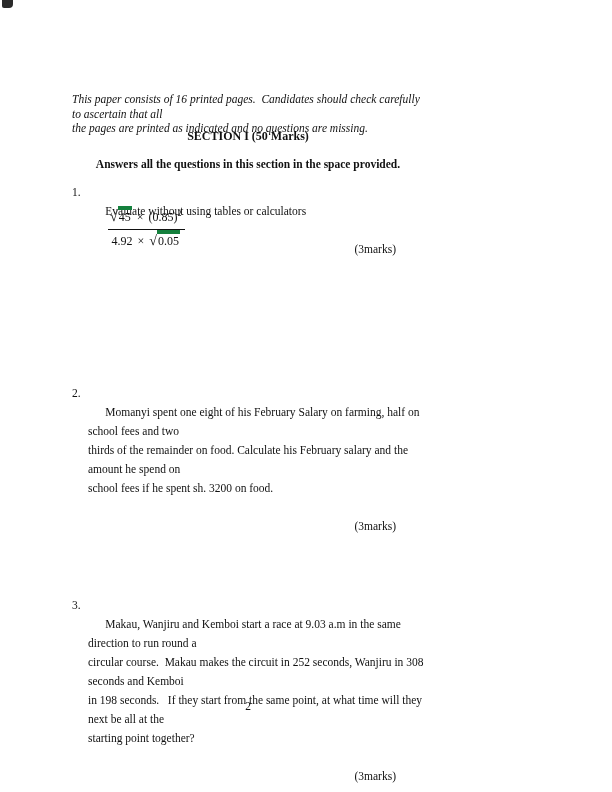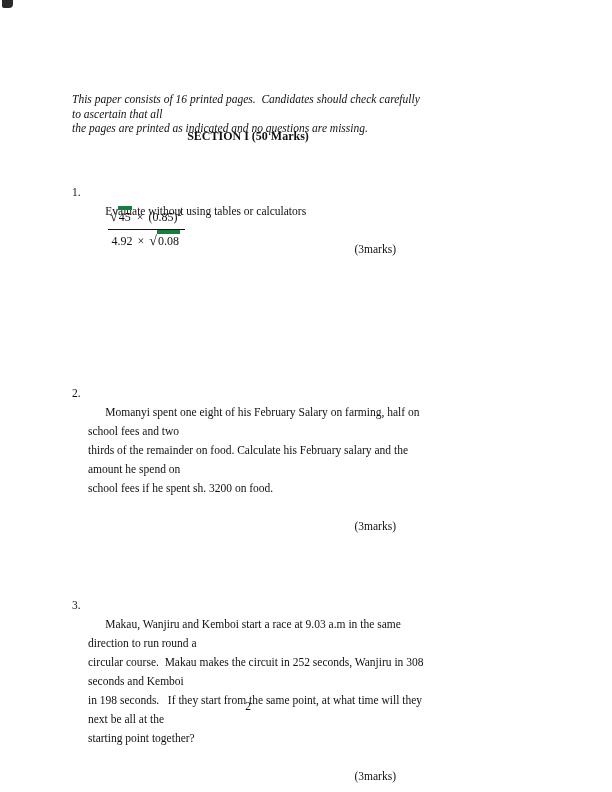--- a/index.html
+++ b/index.html
@@ -106,40 +106,41 @@
 
 <div class="page">
 
   <div class="scan-artifact"></div>
 
   <p class="notice">This paper consists of 16 printed pages.  Candidates should check carefully to ascertain that all
 the pages are printed as indicated and no questions are missing.</p>
 
   <h1 class="section-title">SECTION I (50 Marks)</h1>
 
+  <h2 class="instruction">Answers all the questions in this section in the space provided.</h2>
 
   <div class="question q1">
     <span class="q-num">1.</span>
     <div class="q-body">
       <span class="q-text">Evaluate without using tables or calculators</span>
       <span class="q-marks">(3marks)</span>
     </div>
   </div>
 
   <div class="math-expr">
     <span class="fraction">
       <span class="numerator">
         <span class="sqrt"><span class="radical">√</span><span class="radicand">45</span></span>
         <span class="times">×</span>
         <span>(0.85)</span><sup class="exp">2</sup>
       </span>
       <span class="denominator">
         <span>4.92</span>
         <span class="times">×</span>
-        <span class="sqrt"><span class="radical">√</span><span class="radicand">0.08</span></span>
+        <span class="sqrt"><span class="radical">√</span><span class="radicand">0.05</span></span>
       </span>
     </span>
   </div>
 
   <div class="question q2">
     <span class="q-num">2.</span>
     <div class="q-body">
       <span class="q-text">Momanyi spent one eight of his February Salary on farming, half on school fees and two
 thirds of the remainder on food. Calculate his February salary and the amount he spend on
 school fees if he spent sh. 3200 on food.</span>

